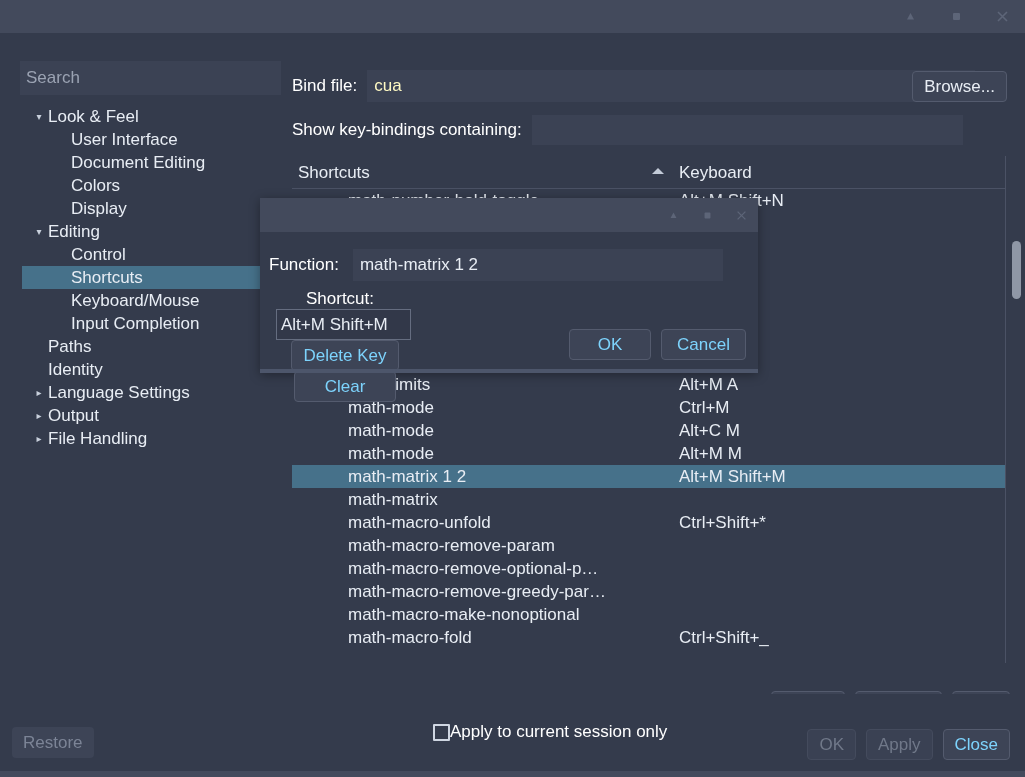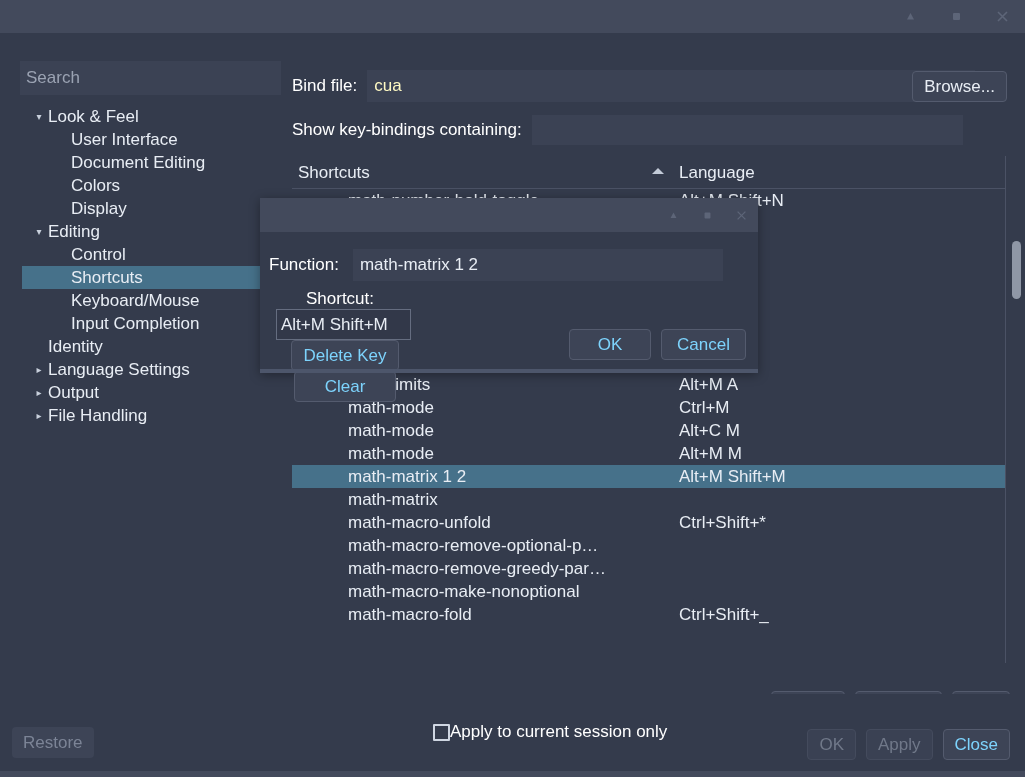--- a/index.html
+++ b/index.html
@@ -338,20 +338,24 @@
         <div class="tree-row lvl1 noarrow">
           <div class="hit"></div>
           <span class="tree-label">Keyboard/Mouse</span>
         </div>
         <div class="tree-row lvl1 noarrow">
           <div class="hit"></div>
           <span class="tree-label">Input Completion</span>
         </div>
         <div class="tree-row lvl0 noarrow">
           <div class="hit"></div>
+          <span class="tree-label">Paths</span>
+        </div>
+        <div class="tree-row lvl0 noarrow">
+          <div class="hit"></div>
           <span class="tree-label">Identity</span>
         </div>
         <div class="tree-row lvl0">
           <div class="hit"></div>
           <span class="tw-arrow">▸</span>
           <span class="tree-label">Language Settings</span>
         </div>
         <div class="tree-row lvl0">
           <div class="hit"></div>
           <span class="tw-arrow">▸</span>
@@ -375,21 +379,21 @@
 
     <div class="row-filter">
       <span class="lbl">Show key-bindings containing:</span>
       <input id="filter-input" type="text" value="" style="">
     </div>
 
     <div id="table">
       <div id="thead">
         <div class="th th-function">Shortcuts</div>
         <div id="sort-arrow"></div>
-        <div class="th th-shortcut">Language</div>
+        <div class="th th-shortcut">Keyboard</div>
       </div>
       <div id="tbody">
           <div class="trow">
             <span class="cell-fn">math-number-bold-toggle</span>
             <span class="cell-sc">Alt+M Shift+N</span>
           </div>
           <div class="trow">
             <span class="cell-fn">math-number-toggle</span>
             <span class="cell-sc">Alt+M N</span>
           </div>
@@ -437,20 +441,24 @@
             <span class="cell-fn">math-matrix 1 2</span>
             <span class="cell-sc">Alt+M Shift+M</span>
           </div>
           <div class="trow">
             <span class="cell-fn">math-matrix</span>
             <span class="cell-sc"></span>
           </div>
           <div class="trow">
             <span class="cell-fn">math-macro-unfold</span>
             <span class="cell-sc">Ctrl+Shift+*</span>
+          </div>
+          <div class="trow">
+            <span class="cell-fn">math-macro-remove-param</span>
+            <span class="cell-sc"></span>
           </div>
           <div class="trow">
             <span class="cell-fn">math-macro-remove-optional-p…</span>
             <span class="cell-sc"></span>
           </div>
           <div class="trow">
             <span class="cell-fn">math-macro-remove-greedy-par…</span>
             <span class="cell-sc"></span>
           </div>
           <div class="trow">

